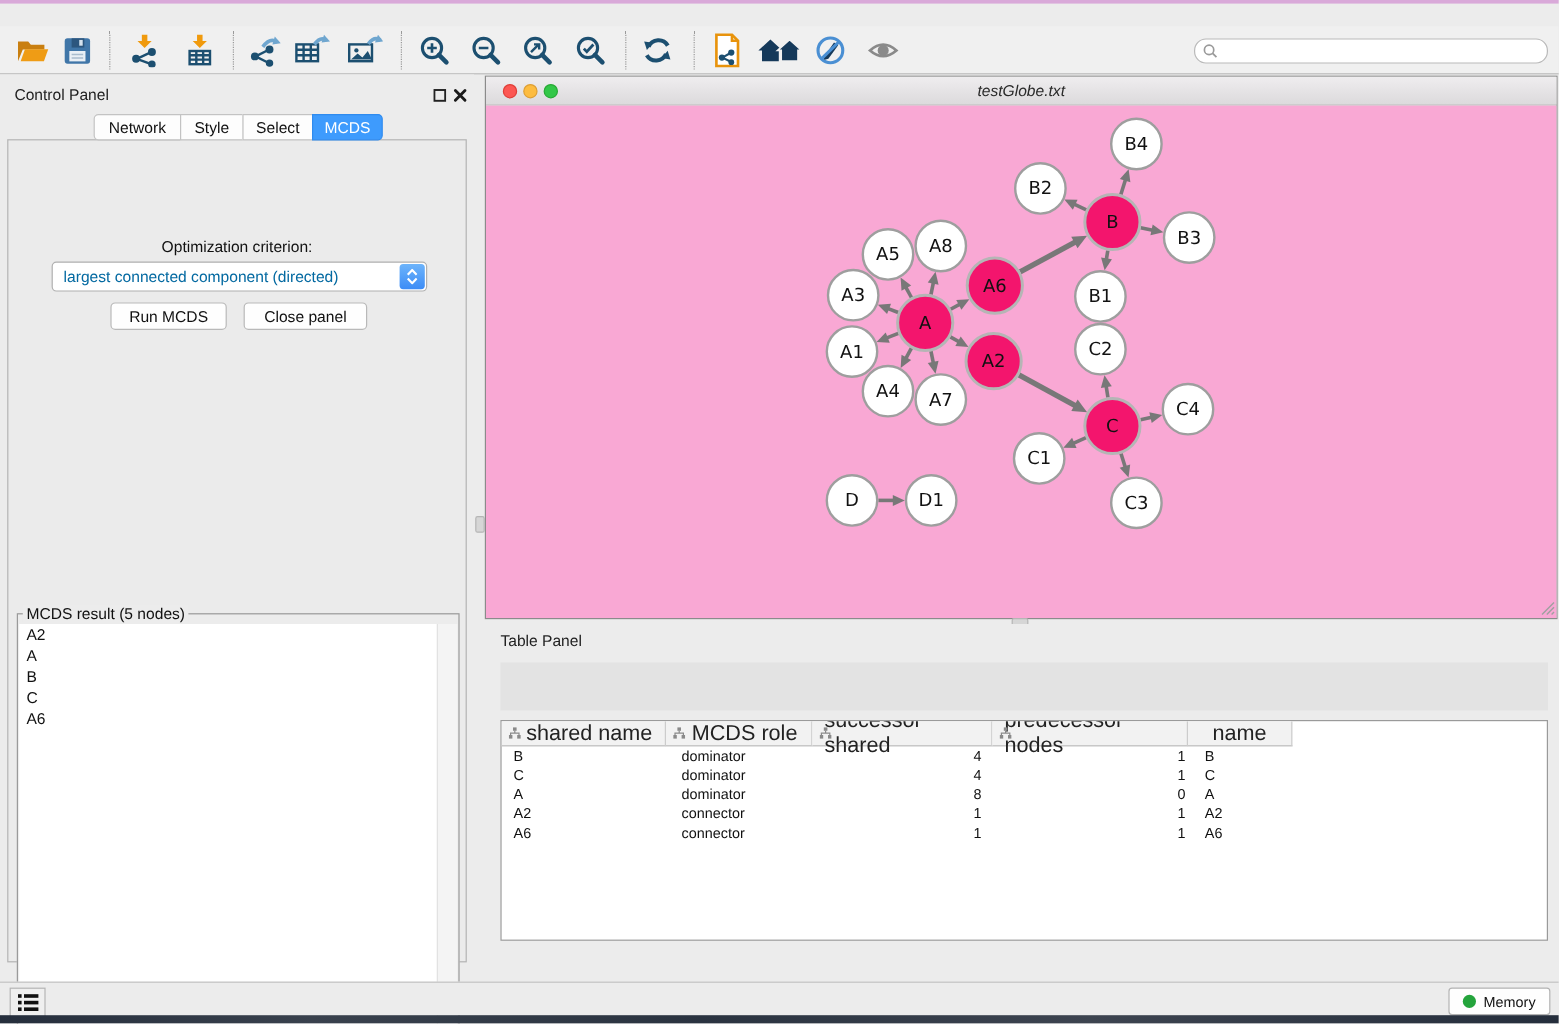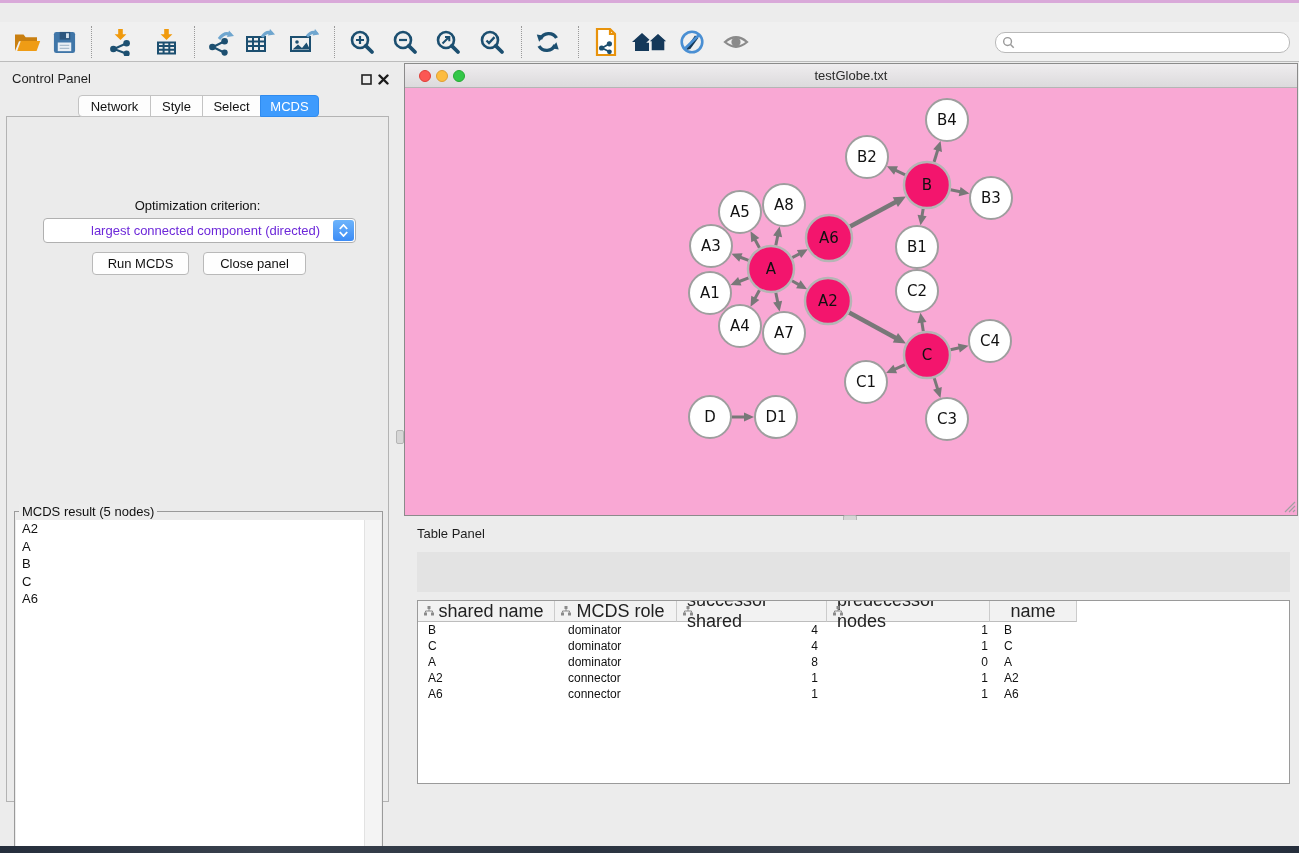--- a/index.html
+++ b/index.html
@@ -35,34 +35,34 @@
   .panel-btn { position:absolute; width:14px; height:14px; display:flex; align-items:center; justify-content:center; }
   .cp-tabbox { position:absolute; left:6px; top:54px; width:383px; height:686px; border:1px solid #b3b3b3; background:#ebebeb; }
   .tabrow { position:absolute; left:78px; top:33px; height:22px; display:flex; z-index:2; }
   .tab { height:22px; background:#fdfdfd; border:1px solid #c3c3c3; margin-left:-1px; font-size:13px; color:#111;
     display:flex; align-items:center; justify-content:center; }
   .tab:first-child { border-top-left-radius:4px; border-bottom-left-radius:4px; margin-left:0; }
   .tab:last-child { border-top-right-radius:4px; border-bottom-right-radius:4px; }
   .tab.active { background:#3e9bfd; border-color:#2f8bef; color:#fff; }
   .opt-label { position:absolute; left:0; width:395px; top:136px; text-align:center; font-size:13px; color:#111; }
   .dropdown { position:absolute; left:43px; top:156px; width:313px; height:25px; background:#fff; border:1px solid #b0b0b0; border-radius:4px; display:flex; align-items:center; }
-  .dropdown .dd-text { flex:1; font-size:13px; color:#6d28d9; padding-left:9px; white-space:nowrap;margin-left:38px; }
+  .dropdown .dd-text { flex:1; font-size:13px; color:#0369a1; padding-left:9px; white-space:nowrap; }
   .dd-step { width:21px; height:21px; margin-right:1px; border-radius:3px; background:linear-gradient(#6db4fb,#3c8cf6); display:flex; flex-direction:column; align-items:center; justify-content:center; gap:1px; }
   .btn { position:absolute; height:23px; background:#fefefe; border:1px solid #b9b9b9; border-radius:4px; font-size:13px; color:#111; display:flex; align-items:center; justify-content:center; }
   .mcds-fieldset { position:absolute; left:14px; top:449px; width:369px; height:348px; border:1px solid #9a9a9a; background:#ececec; }
   .mcds-legend { position:absolute; left:4px; top:-8px; background:#ececec; padding:0 3px; font-size:13px; color:#111; }
   .mcds-list { position:absolute; left:1px; top:8px; right:1px; bottom:1px; background:#fff; overflow:hidden; }
   .mcds-scroll { position:absolute; right:0; top:0; bottom:0; width:17px; background:#f4f4f4; border-left:1px solid #e2e2e2; }
   .mcds-item { font-size:13px; color:#111; padding:1px 0 1px 6px; line-height:15.5px; }
 
   
   .netwin { position:absolute; left:404px; top:63px; width:894px; height:453px; background:#fff; border:1px solid #8b8b8b; }
   .netwin-titlebar { position:absolute; left:0; top:0; right:0; height:24px; background:linear-gradient(#efedef,#dcdadc); border-bottom:1px solid #b5b5b5; }
   .netwin-titlebar .tl { width:12px; height:12px; top:6px; }
-  .netwin-title { position:absolute; left:0; right:0; top:4px; text-align:center; font-size:13px; color:#2a2a2a; }
+  .netwin-title { position:absolute; left:0; right:0; top:4px; text-align:center; font-size:13px; color:#2a2a2a;font-style:italic; }
   .netcanvas { position:absolute; left:0; top:24px; width:892px; height:427px; background:#f9a8d4; }
   .resize-grip { position:absolute; right:1px; bottom:2px; width:14px; height:14px; }
   .vgrip { position:absolute; left:396px; top:430px; width:8px; height:14px; background:#d6d6d6; border:1px solid #b5b5b5; border-radius:2px; }
   .hgrip { position:absolute; left:843px; top:515px; width:14px; height:8px; background:#d6d6d6; border:1px solid #b5b5b5; border-radius:2px; }
 
   
   .tpanel { position:absolute; left:405px; top:520px; width:894px; height:298px; background:#ececec; }
   .tpanel-title { position:absolute; left:12px; top:6px; font-size:13px; color:#1e1e1e; }
   .ttoolbar { position:absolute; left:12px; top:32px; width:873px; height:40px; background:#e3e3e3; }
   .tti { position:absolute; top:5px; width:30px; height:30px; display:flex; align-items:center; justify-content:center;margin-top:45px; }
@@ -535,15 +535,33 @@
             <div class="td l" style="width: 123px; padding-left: 12px;">connector</div>
             <div class="td r" style="width: 151px; padding-right: 12px;">1</div>
             <div class="td r" style="width: 164px; padding-right: 6px;">1</div>
             <div class="td l" style="width: 88px; padding-left: 10px;">A6</div>
           </div>
         </div>
     </div>
 
   </div>
 
+  <div class="statusbar">
+    <div class="list-btn">
+      <svg width="19" height="17" viewBox="0 0 19 17">
+          <g fill="#111">
+            <rect x="1" y="1.5" width="3" height="3"></rect>
+            <rect x="6" y="1.5" width="12" height="3"></rect>
+            <rect x="1" y="7" width="3" height="3"></rect>
+            <rect x="6" y="7" width="12" height="3"></rect>
+            <rect x="1" y="12.5" width="3" height="3"></rect>
+            <rect x="6" y="12.5" width="12" height="3"></rect>
+          </g>
+        </svg>
+    </div>
+    <div class="mem-btn">
+      <span class="mem-dot"></span>
+      <span>Memory</span>
+    </div>
+  </div>
 
   <div class="wp-bottom"></div>
 </div>
 
 </body></html>

